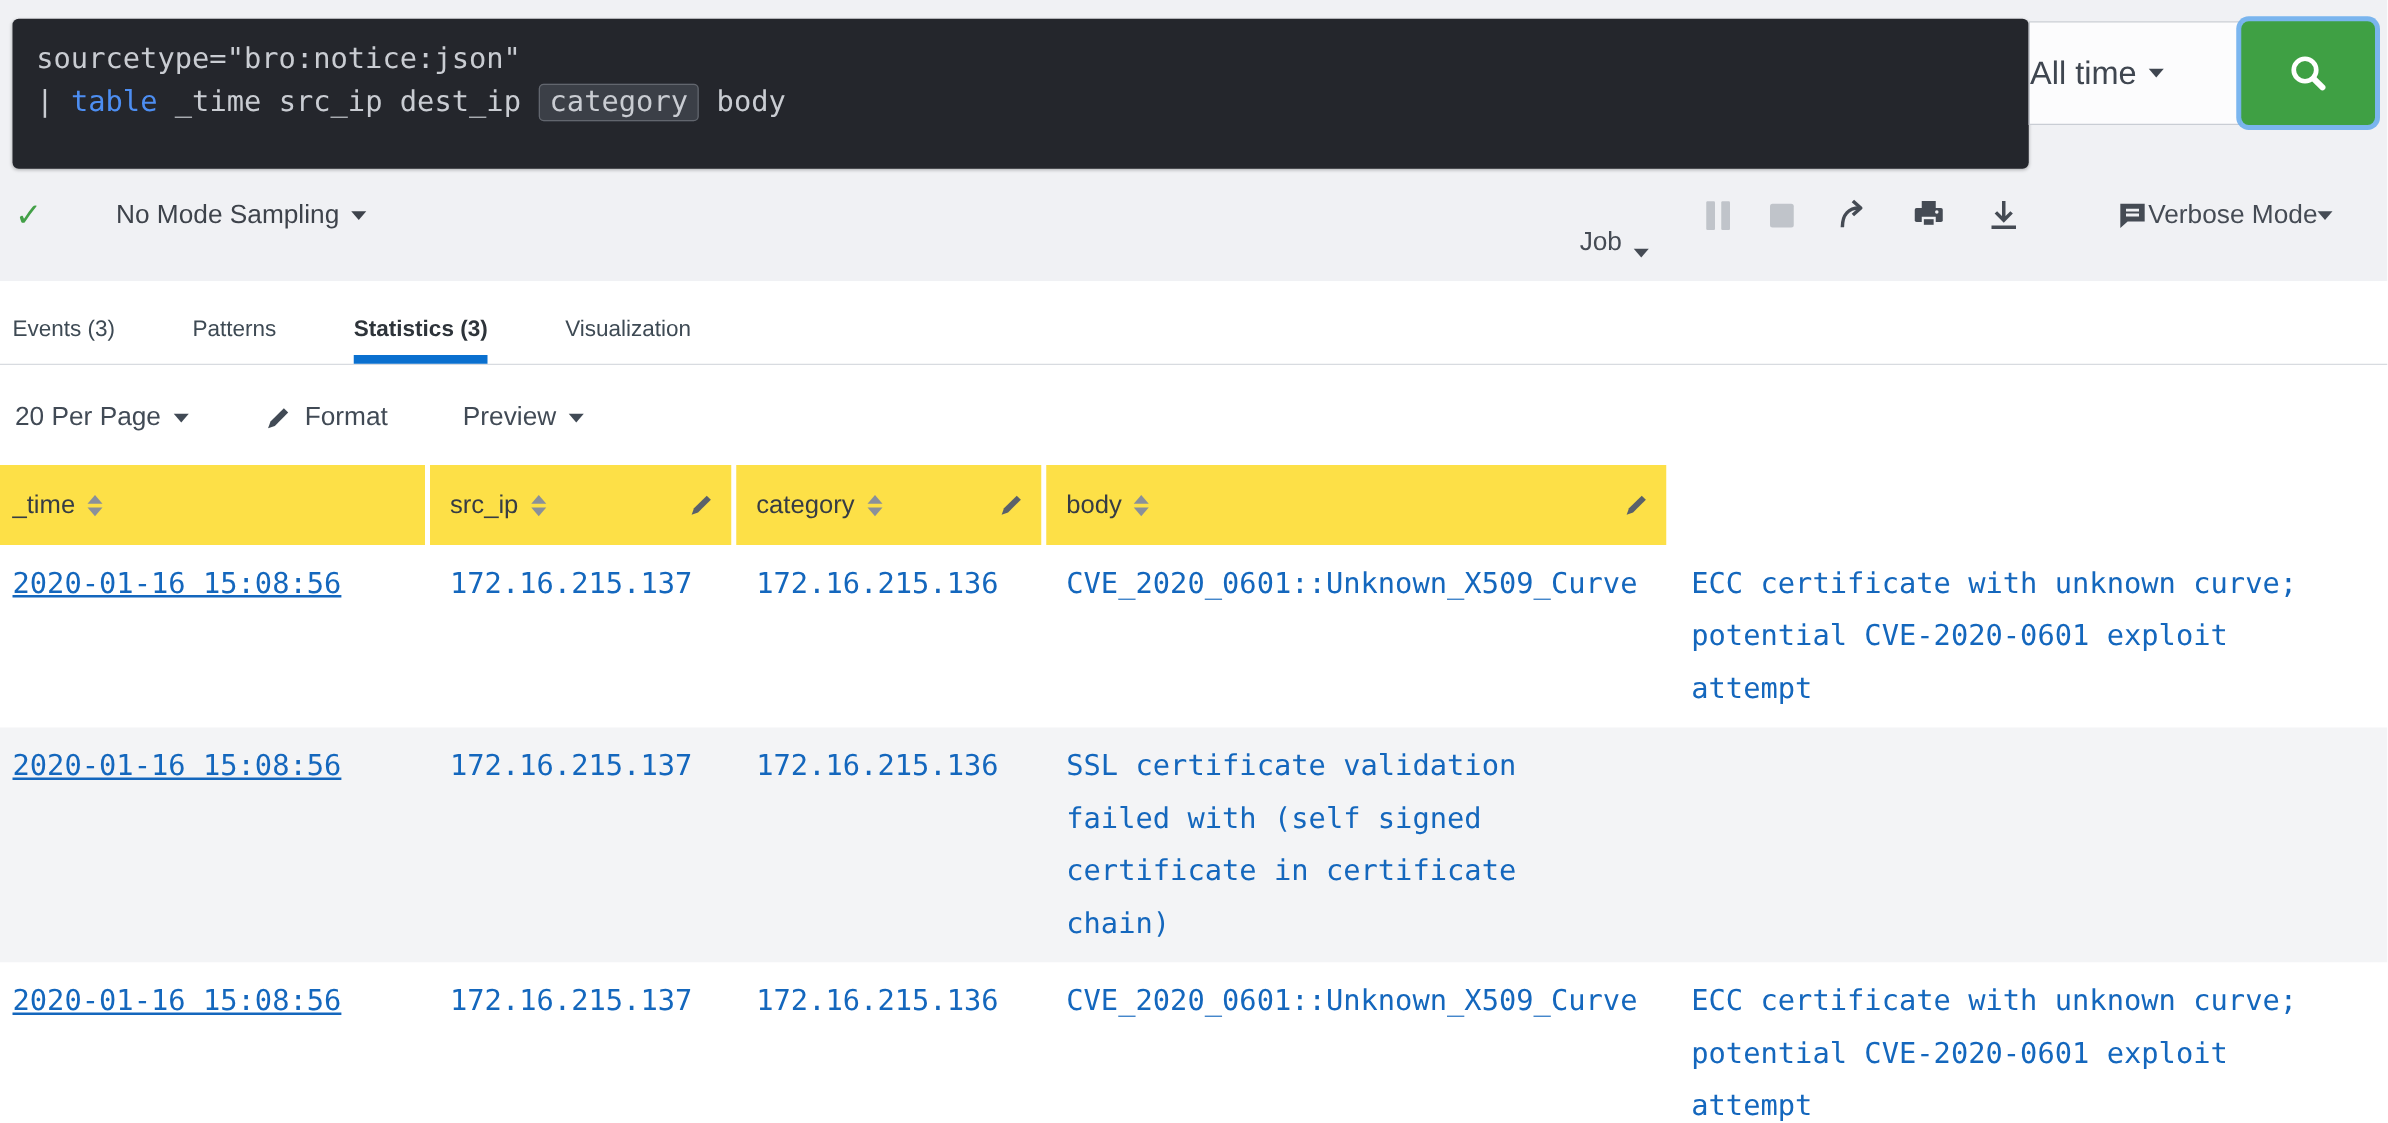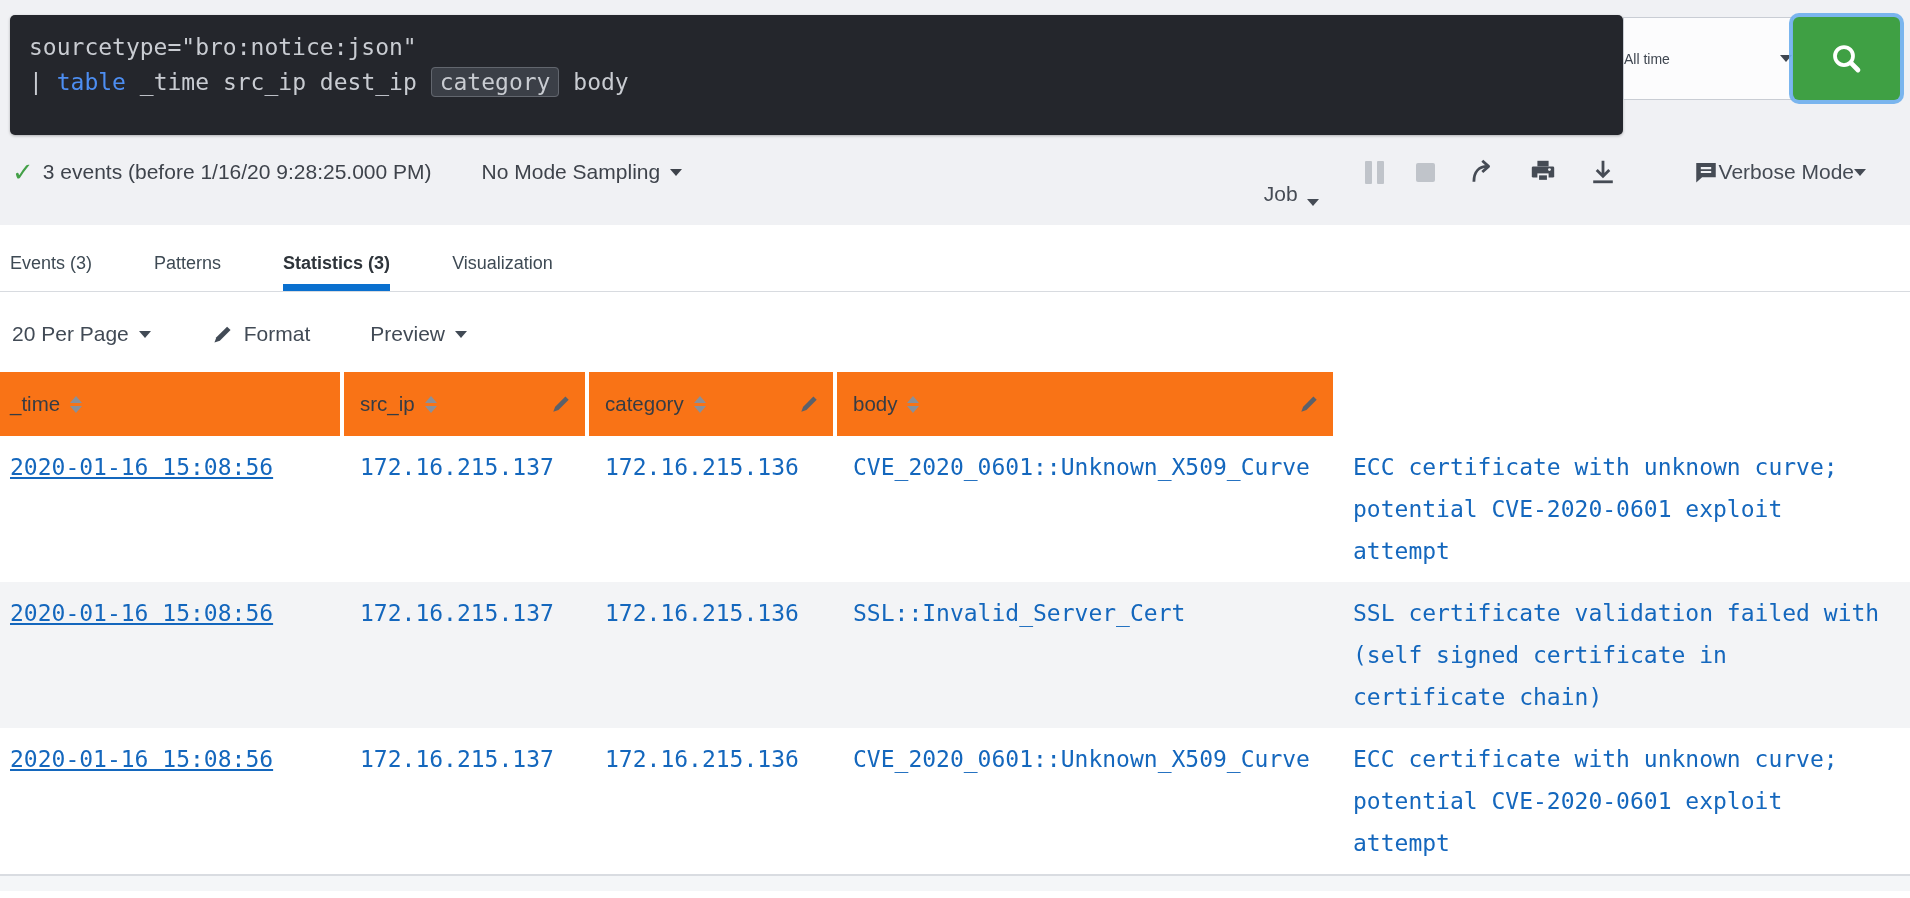--- a/index.html
+++ b/index.html
@@ -11,22 +11,22 @@
 
   .search-row { display:flex; align-items:flex-start; height:120px; }
   .query-editor { width:1613px; height:120px; background:#24262c; border-radius:5px;
                   padding:15px 19px; font-family:"DejaVu Sans Mono", monospace;
                   font-size:23px; line-height:35px; color:#c9ccd2; cursor:text;
                   box-shadow:0 1px 3px rgba(0,0,0,.28); white-space:pre-wrap; }
   .kw  { color:var(--keyword_blue,#4d8ef2); }
   .tok { background:#3b3f47; border:1px solid #62666e; border-radius:4px; padding:1px 8px; }
 
   .time-picker { margin-top:2px; width:170px; height:83px; background:#fcfcfd;
-                 border:1px solid #c9cdd4; display:flex; align-items:center; justify-content:space-between;
-                 gap:10px; font-size:14px; color:#3f4650; cursor:pointer; }
+                 border:1px solid #c9cdd4; display:flex; align-items:center; justify-content:flex-start;
+                 gap:10px; font-size:26px; color:#3f4650; cursor:pointer; }
   .search-btn  { margin-top:2px; width:107px; height:83px; background:var(--accent_green,#3fa044);
                  border:none; border-radius:6px; display:flex; align-items:center; justify-content:center;
                  cursor:pointer; box-shadow:0 0 0 4px rgba(109,174,237,.9); }
 
   .caret { width:0; height:0; display:inline-block;
            border-left:6px solid transparent; border-right:6px solid transparent;
            border-top:7px solid currentColor; }
 
   
   .status-row { margin-top:14px; height:46px; display:flex; align-items:center;
@@ -49,21 +49,21 @@
   .tab.active { font-weight:bold; color:#2e343a; padding-bottom:10px;
                 border-bottom:7px solid var(--tab_underline,#0a70cf); }
 
   
   .toolbar { padding:30px 0 26px 12px; display:flex; align-items:center;
              font-size:21px; color:#414a55; }
   .tool { display:flex; align-items:center; gap:10px; margin-right:60px; cursor:pointer; }
 
   
   .grid { display:grid; grid-template-columns:340px 241px 244px 496px 1fr; column-gap:4px; }
-  .th { background:#f97316; height:64px; display:flex; align-items:center;
+  .th { background:#fde047; height:64px; display:flex; align-items:center;
         padding-left:16px; font-size:20.5px; color:#363c44; cursor:pointer; }
   .th.first { padding-left:10px; }
   .sort { display:inline-flex; flex-direction:column; gap:3px; margin-left:10px; }
   .sort i { width:0; height:0; display:block;
             border-left:6px solid transparent; border-right:6px solid transparent; }
   .sort .up { border-bottom:7px solid #8a909a; }
   .sort .dn { border-top:7px solid #8a909a; }
   .pencil { margin-left:auto; margin-right:13px; color:#5a616b; display:flex; }
 
   .trow { padding:10px 0; font-family:"DejaVu Sans Mono", monospace; font-size:23px;
@@ -95,21 +95,20 @@
         <svg viewBox="0 0 24 24" width="36" height="36">
           <circle cx="10" cy="10" r="6" fill="none" stroke="#ffffff" stroke-width="2.5"></circle>
           <path d="M14.6 14.6 L19.3 19.3" stroke="#ffffff" stroke-width="3.2" stroke-linecap="round"></path>
         </svg>
       </span>
     </button>
   </div>
 
   <div class="status-row">
     <span class="check">✓</span>
-    <span>3 events (before 1/16/20 9:28:25.000 PM)</span>
 
     <span class="sampling">
       <span>No Mode Sampling</span>
       <span class="caret"></span>
     </span>
 
     <span class="status-right">
       <span class="job">
         <span>Job</span>
         <span class="caret"></span>
@@ -243,21 +242,20 @@
   <div class="td">172.16.215.137</div>
   <div class="td">172.16.215.136</div>
   <div class="td">CVE_2020_0601::Unknown_X509_Curve</div>
   <div class="td bodycol">ECC certificate with unknown curve; potential CVE-2020-0601 exploit attempt</div>
 </div>
 
 <div class="grid trow striped">
   <div class="td first">2020-01-16 15:08:56</div>
   <div class="td">172.16.215.137</div>
   <div class="td">172.16.215.136</div>
-  <div class="td">SSL::Invalid_Server_Cert</div>
   <div class="td bodycol">SSL certificate validation failed with (self signed certificate in certificate chain)</div>
 </div>
 
 <div class="grid trow">
   <div class="td first">2020-01-16 15:08:56</div>
   <div class="td">172.16.215.137</div>
   <div class="td">172.16.215.136</div>
   <div class="td">CVE_2020_0601::Unknown_X509_Curve</div>
   <div class="td bodycol">ECC certificate with unknown curve; potential CVE-2020-0601 exploit attempt</div>
 </div>

